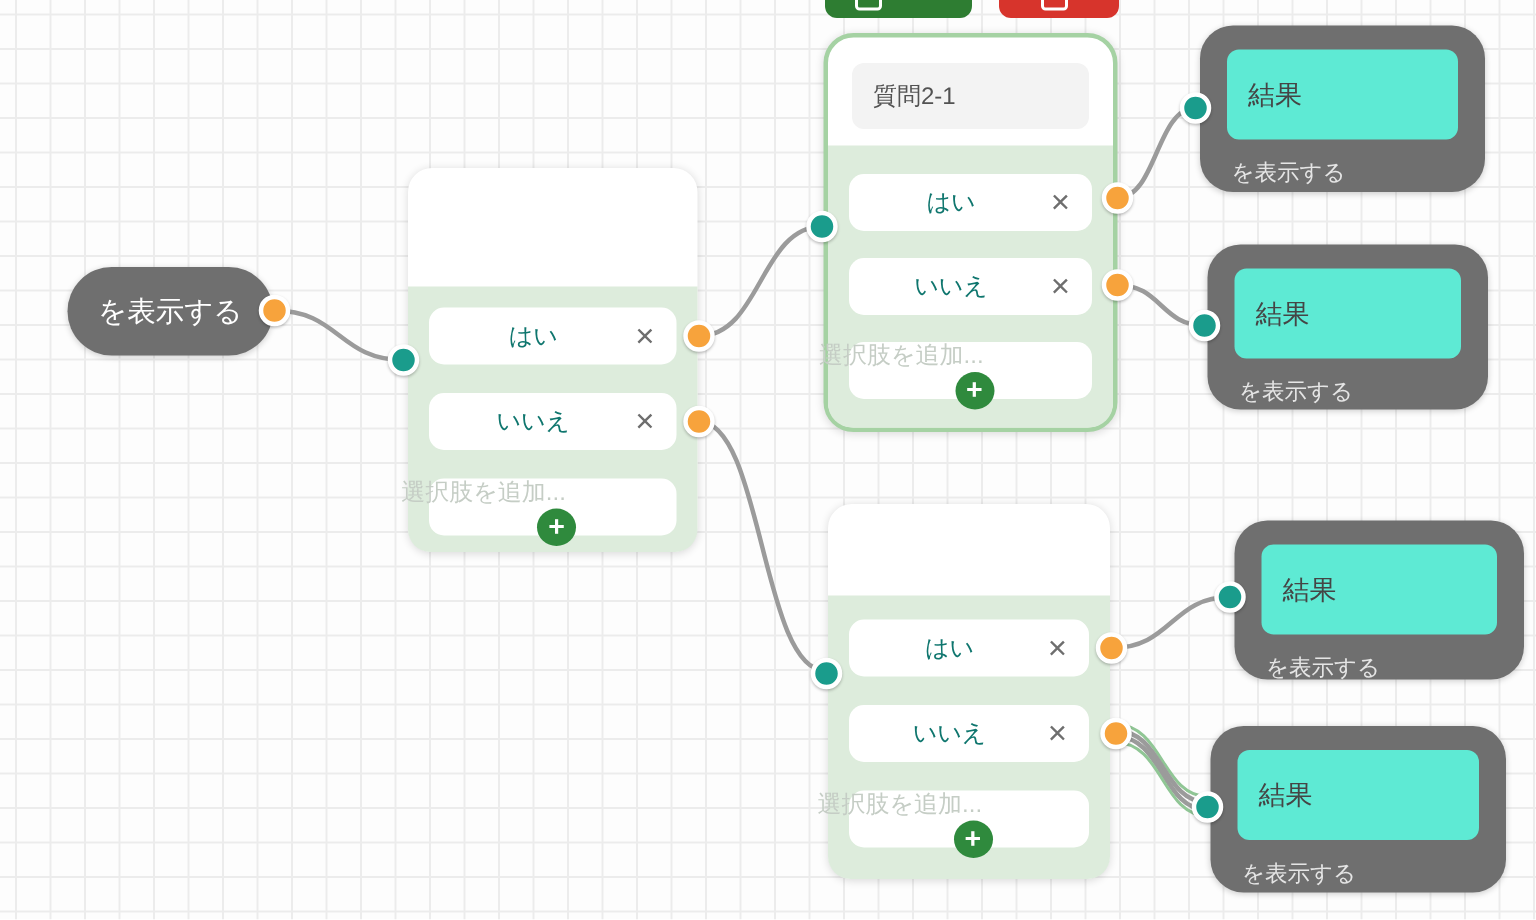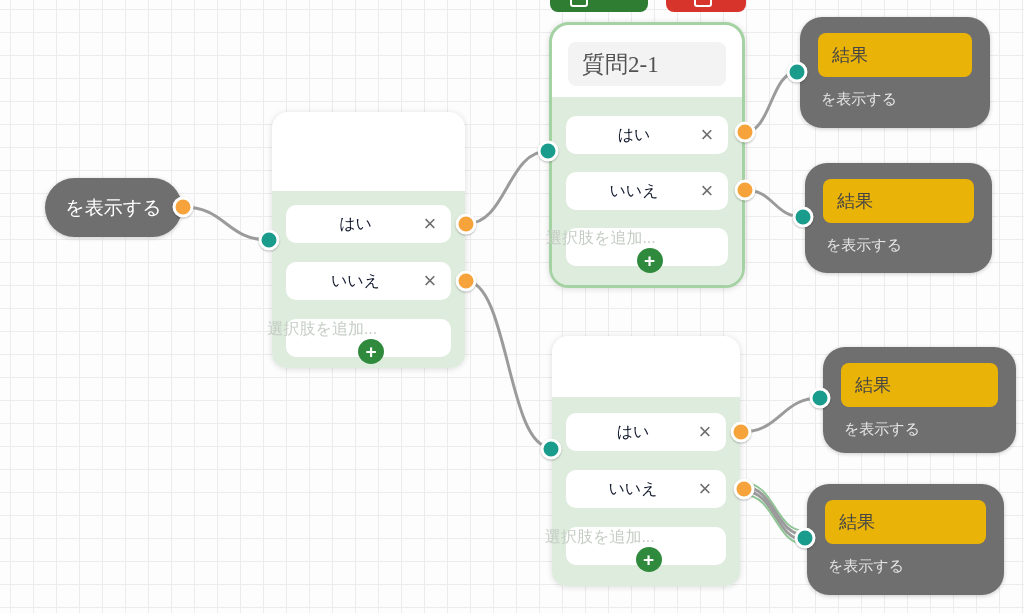--- a/index.html
+++ b/index.html
@@ -27,45 +27,45 @@
   .start-node{position:absolute;left:45px;top:178px;width:137px;height:59px;
     background:#6f6f6f;border-radius:30px;color:#fff;display:flex;align-items:center;
     justify-content:center;font-size:19px;box-shadow:0 1px 4px rgba(0,0,0,.2);cursor:grab;}
 
   
   .qnode{position:absolute;background:#fff;border-radius:16px;box-sizing:border-box;
     box-shadow:0 1px 6px rgba(0,0,0,.14);cursor:grab;}
   .qnode.selected{border:3px solid #a5d2a3;border-radius:20px;}
   .qheader{padding:18px 16px 0;}
   .qheader input{width:100%;box-sizing:border-box;height:44px;background:#f3f3f3;border:none;
-    border-radius:8px;font-size:23px;color:#525252;padding:0 14px;outline:none;
-    font-family:Liberation Serif, serif;}
+    border-radius:8px;font-size:16px;color:#525252;padding:0 14px;outline:none;
+    font-family:Liberation Sans, sans-serif;}
   .qbody{position:absolute;left:0;right:0;bottom:0;background:#ddecdc;
     border-radius:0 0 15px 15px;box-sizing:border-box;padding:14px;}
   .selected .qbody{border-radius:0 0 16px 16px;}
   .opt-row{background:#fff;border-radius:10px;height:38px;display:flex;align-items:center;
     margin-bottom:19px;padding:0 6px 0 10px;}
   .opt-row input{flex:1;min-width:0;border:none;background:transparent;text-align:center;
-    font-size:16px;color:#0f172a;outline:none;font-family:Liberation Sans, sans-serif;}
+    font-size:16px;color:#0f766e;outline:none;font-family:Liberation Sans, sans-serif;}
   .x-btn{border:none;background:none;color:#6e6e6e;font-size:22px;line-height:22px;
     width:30px;padding:0;cursor:pointer;font-family:inherit;}
   .add-row{background:#fff;border-radius:10px;height:38px;display:flex;align-items:center;
     padding:0 7px 0 12px;margin-bottom:0;flex-direction:column;}
   .add-row input{flex:1;min-width:0;border:none;background:transparent;font-size:16px;
     outline:none;font-family:inherit;color:#555;}
   .add-row input::placeholder{color:#c5cdc5;}
   .add-btn{width:26px;height:26px;border-radius:50%;background:#2f8a3d;color:#fff;border:none;
     font-size:19px;line-height:25px;text-align:center;padding:0;cursor:pointer;
     font-family:inherit;font-weight:bold;}
 
   
   .result-node{position:absolute;background:#6f6f6f;border-radius:22px;box-sizing:border-box;
     padding:16px 18px 0;box-shadow:0 1px 4px rgba(0,0,0,.2);cursor:grab;}
-  .result-node input{width:100%;box-sizing:border-box;height:44px;border:none;border-radius:8px;
-    background:#eab308;font-size:18px;color:#454545;padding:0 14px;outline:none;font-family:Liberation Serif, serif;}
+  .result-node input{width:100%;box-sizing:border-box;height:60px;border:none;border-radius:8px;
+    background:#5eead4;font-size:18px;color:#454545;padding:0 14px;outline:none;font-family:Liberation Serif, serif;}
   .result-sub{color:#e5e5e5;font-size:15px;margin-top:13px;padding-left:3px;}
 
   
   .handle{position:absolute;width:15px;height:15px;border:3px solid #fff;border-radius:50%;
     transform:translate(-50%,-50%);box-shadow:0 1px 2px rgba(0,0,0,.25);cursor:crosshair;}
   .handle.src{background:#f7a33c;}
   .handle.tgt{background:#1a9c8c;}
 </style>
 </head>
 <body>

